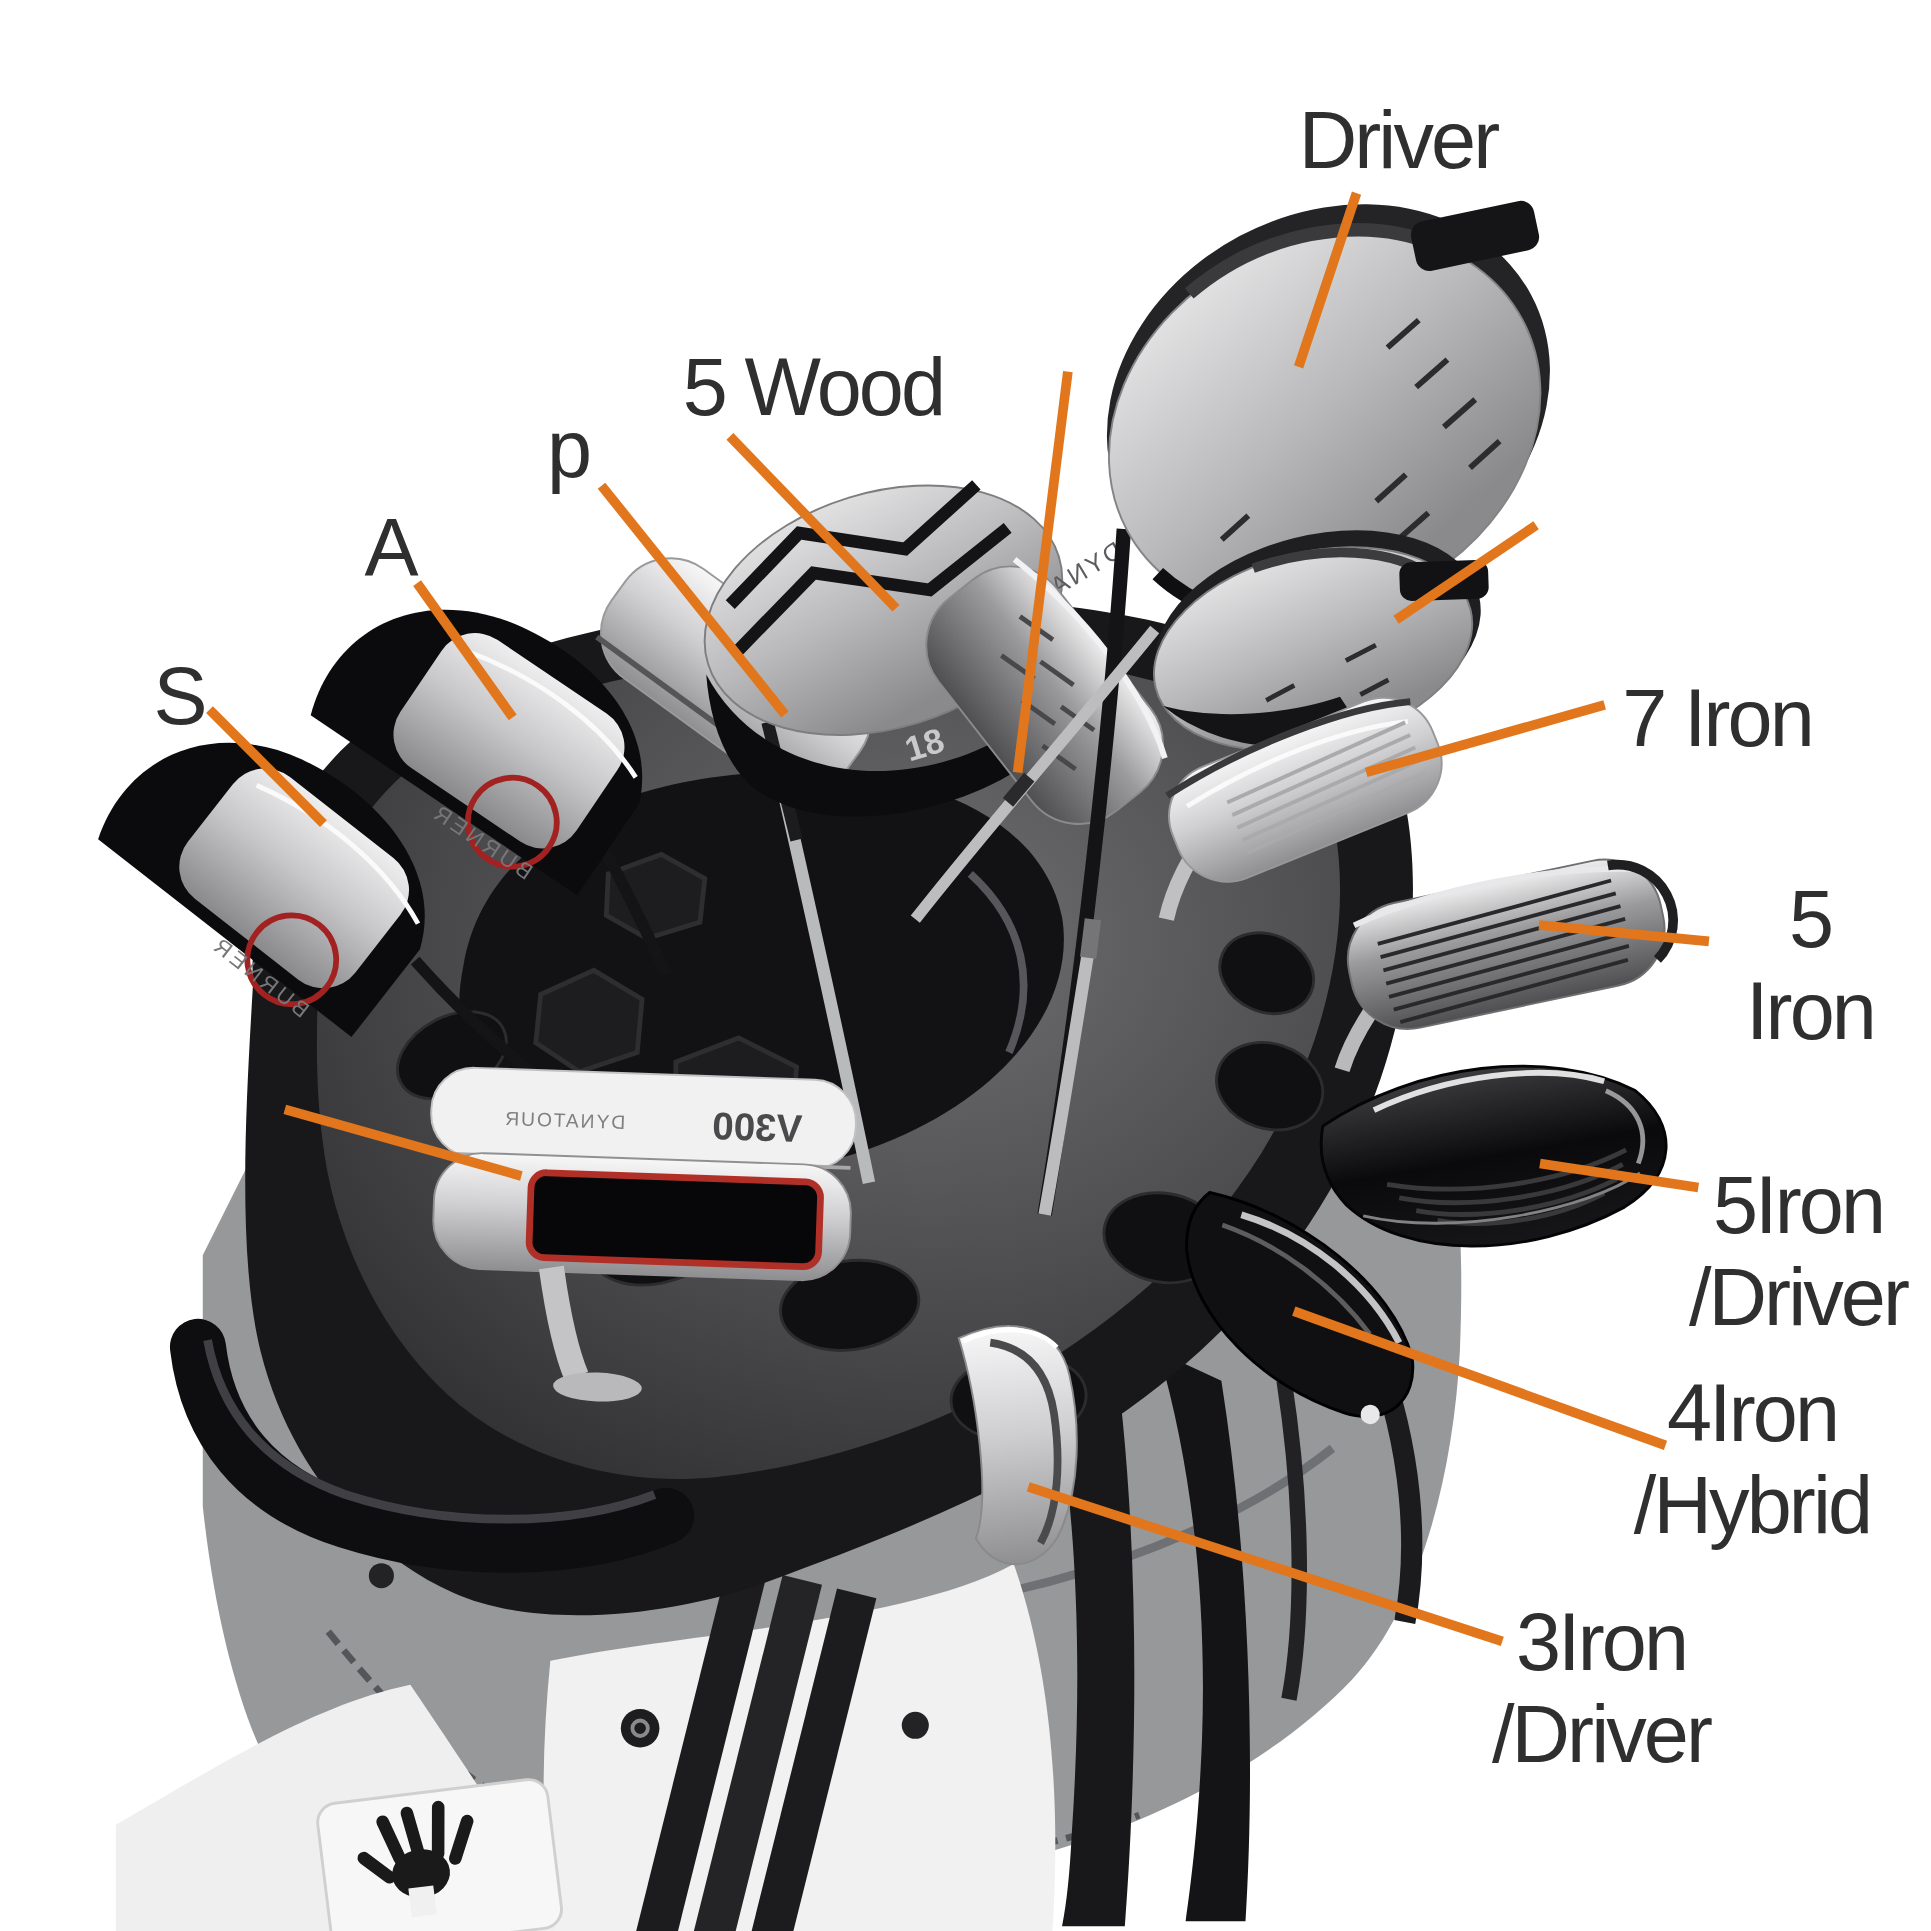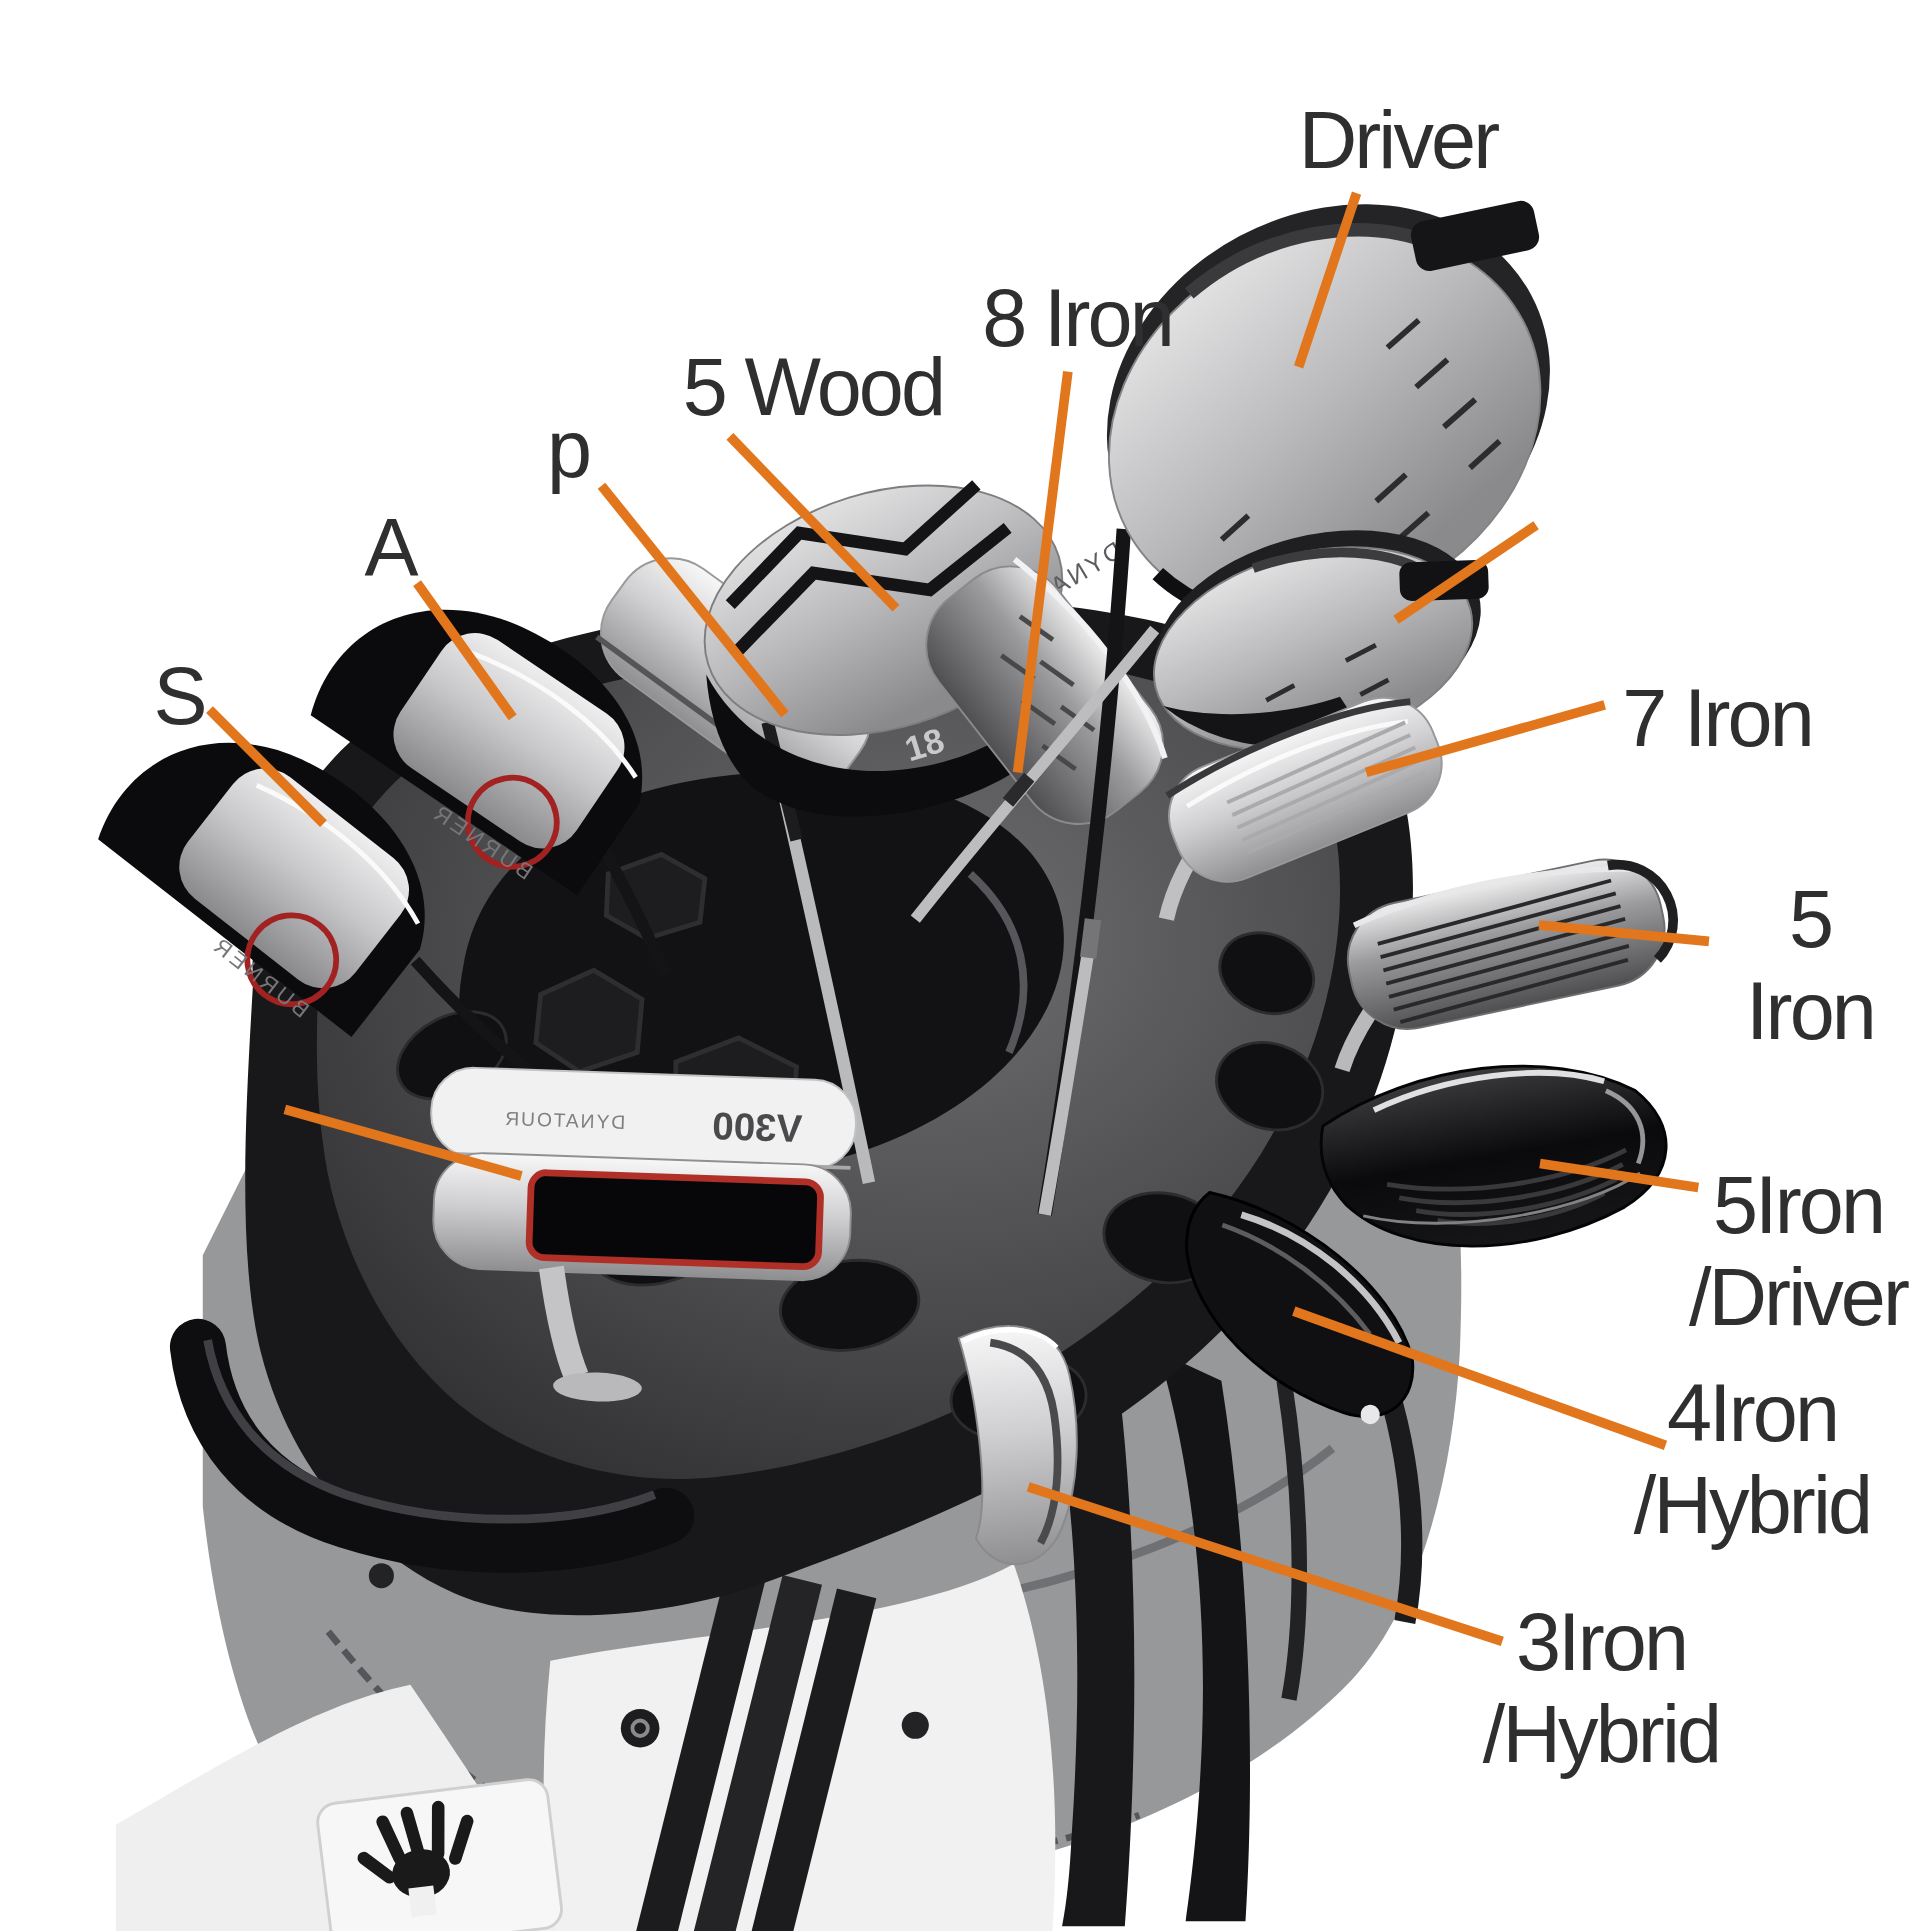--- a/index.html
+++ b/index.html
@@ -274,27 +274,26 @@
     <line x1="1662" y1="730" x2="1415" y2="800"></line>
     <line x1="1770" y1="975" x2="1594" y2="958"></line>
     <line x1="295" y1="1149" x2="540" y2="1218"></line>
     <line x1="1759" y1="1230" x2="1595" y2="1205"></line>
     <line x1="1725" y1="1497" x2="1340" y2="1358"></line>
     <line x1="1556" y1="1700" x2="1065" y2="1540"></line>
   </g>
 </svg>
 
   <div class="lbl" style="left:1398px;top:141px">Driver</div>
-  <div class="lbl" style="left:1077px;top:319px">8 Iron</div>
   <div class="lbl" style="left:813px;top:388px">5 Wood</div>
   <div class="lbl" style="left:568px;top:450px">p</div>
   <div class="lbl" style="left:390px;top:548px">A</div>
   <div class="lbl" style="left:179px;top:697px">S</div>
   <div class="lbl" style="left:1717px;top:719px">7 Iron</div>
   <div class="lbl" style="left:1810px;top:966px">5 Iron</div>
   <div class="lbl" style="left:1798px;top:1252px">5Iron
 /Driver</div>
   <div class="lbl" style="left:1752px;top:1460px">4Iron
 /Hybrid</div>
   <div class="lbl" style="left:1601px;top:1689px">3Iron
-/Hybrid</div>
+/Driver</div>
 </div>
 
 
 </body></html>

